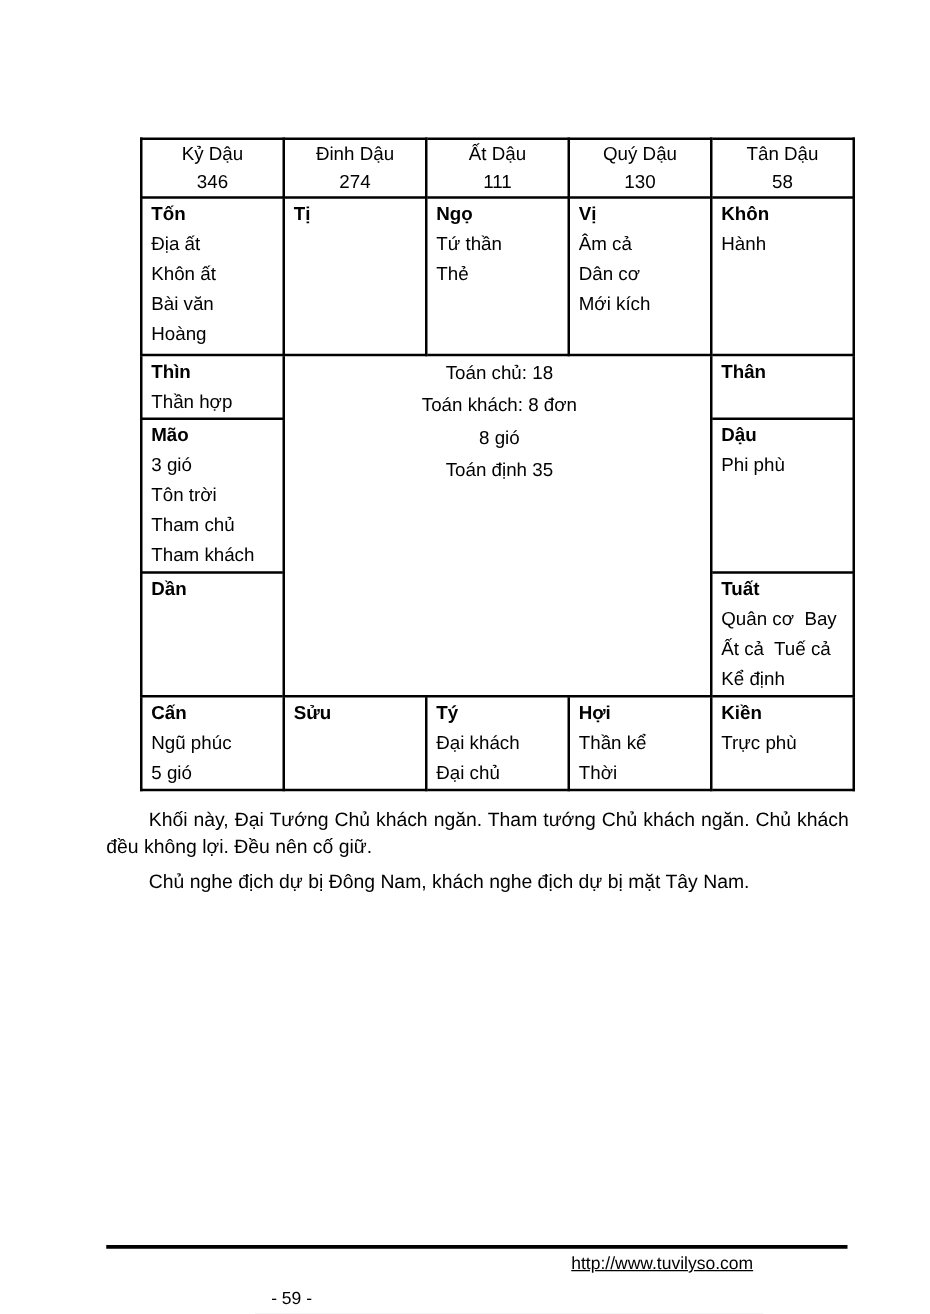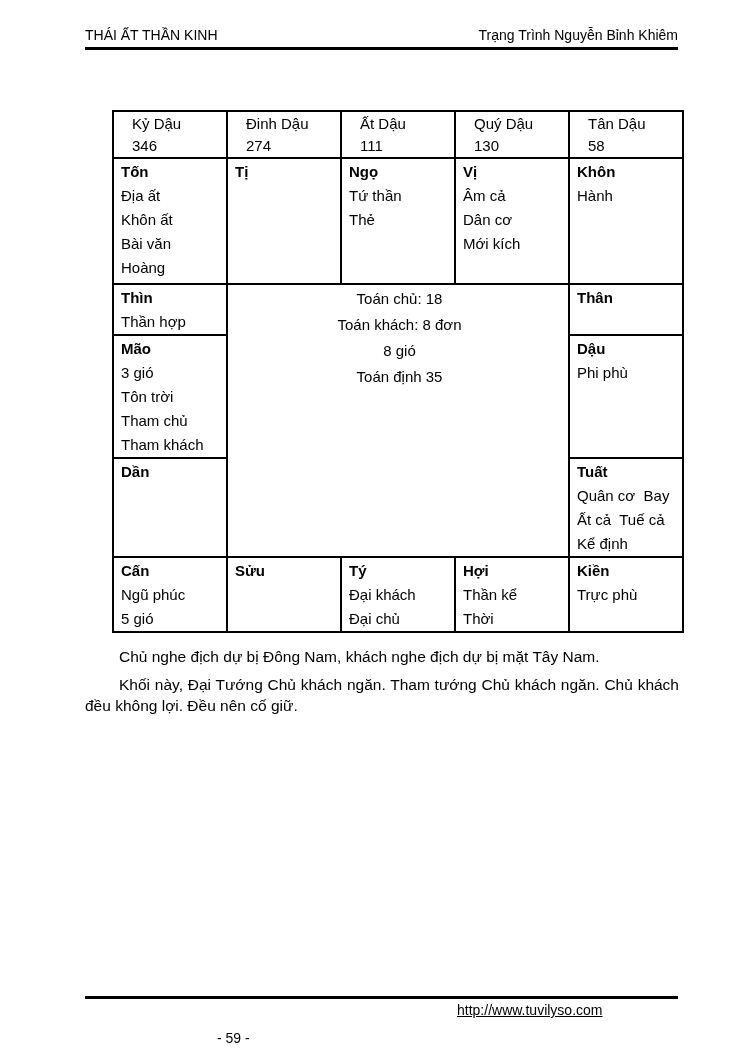--- a/index.html
+++ b/index.html
@@ -39,23 +39,23 @@
   }
   table.grid td {
     border: 2px solid #000;
     vertical-align: top;
     padding: 1px 4px 0 7px;
     font-size: 15px;
     line-height: 24px;
     overflow: hidden;
   }
   tr.toprow td {
-    text-align: left;
+    text-align: center;
     line-height: 22px;
-    padding: 1px 2px 0 18px;
+    padding: 1px 2px 0 2px;
   }
   .ct { font-weight: bold; }
   .cl { white-space: pre-wrap; }
   td.center-cell {
     text-align: center;
     vertical-align: middle;
     padding-bottom: 34px;
   }
   td.center-cell .cn { line-height: 26px; }
 
@@ -89,24 +89,20 @@
   .pfooter .fl { flex: 1; text-align: left; }
   .pfooter .fc { flex: 1; text-align: center; margin-top: 28px; }
   .pfooter .fr { flex: 1; text-align: center; }
   a.url { color: #000; text-decoration: underline; cursor: pointer; }
 </style>
 </head>
 <body>
 
 <div class="page">
 
-  <div class="pheader">
-    <span>THÁI ẤT THẦN KINH</span>
-    <span>Trạng Trình Nguyễn Bỉnh Khiêm</span>
-  </div>
 
   <table class="grid">
 
     <tbody>
         <tr class="toprow" style="height:47px">
       <td>
         <div>Kỷ Dậu</div>
         <div>346</div>
       </td>
       <td>
@@ -216,22 +212,22 @@
       </td>
       <td>
         <div class="ct">Kiền</div>
         <div class="cl">Trực phù</div>
       </td>
     </tr>
   </tbody>
     </table>
 
   <div class="body-text">
+    <p>Khối này, Đại Tướng Chủ khách ngăn. Tham tướng Chủ khách ngăn. Chủ khách đều không lợi. Đều nên cố giữ.</p>
     <p>Chủ nghe địch dự bị Đông Nam, khách nghe địch dự bị mặt Tây Nam.</p>
-    <p>Khối này, Đại Tướng Chủ khách ngăn. Tham tướng Chủ khách ngăn. Chủ khách đều không lợi. Đều nên cố giữ.</p>
   </div>
 
   <div class="pfooter">
     <span class="fc">- 59 -</span>
     <span class="fr"><a class="url" href="#">http://www.tuvilyso.com</a></span>
   </div>
 
 </div>
 
 </body></html>

